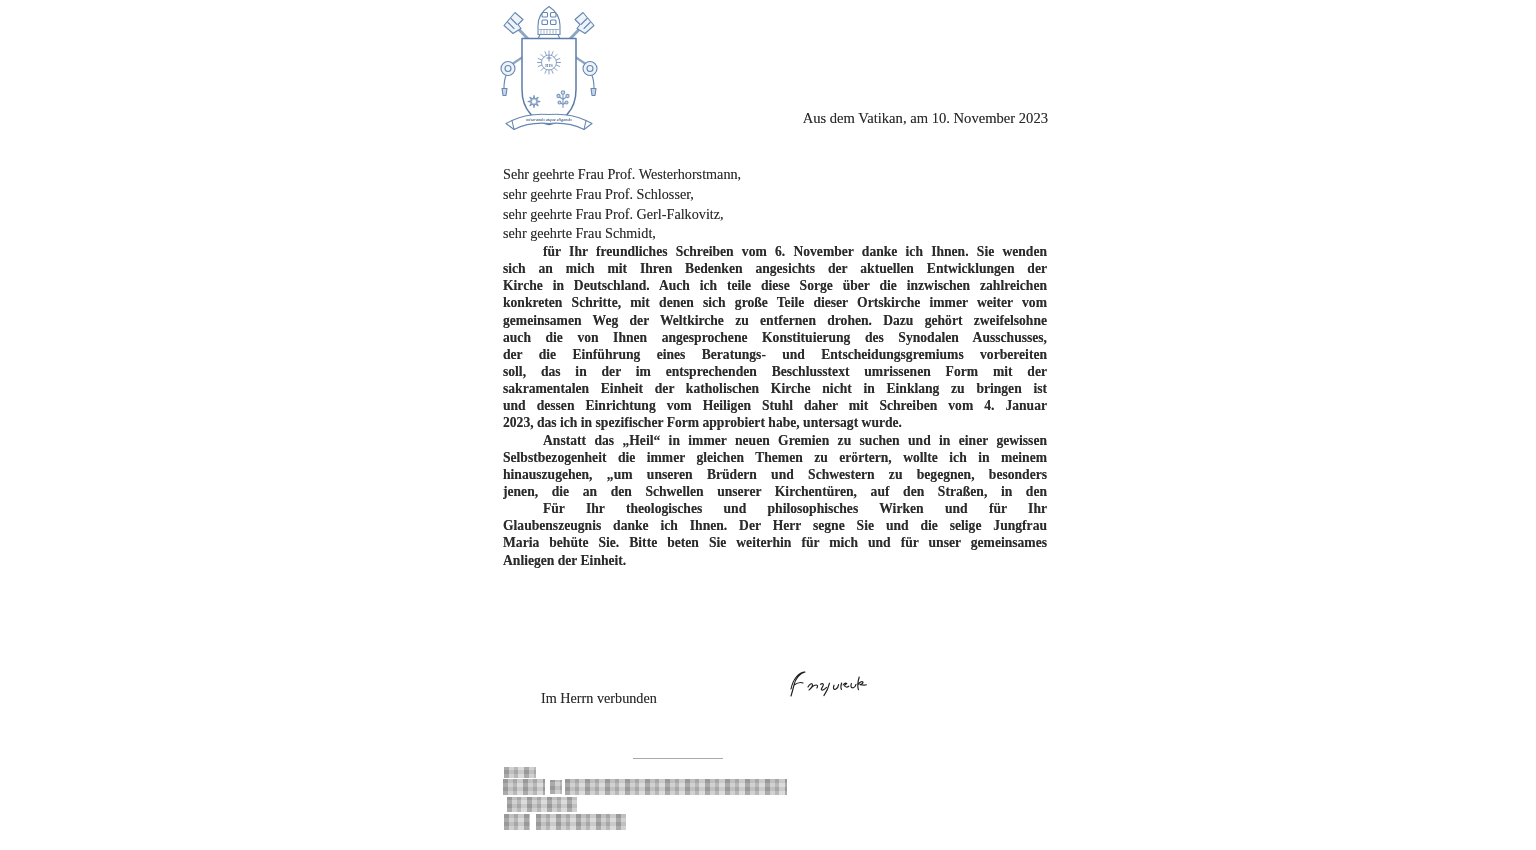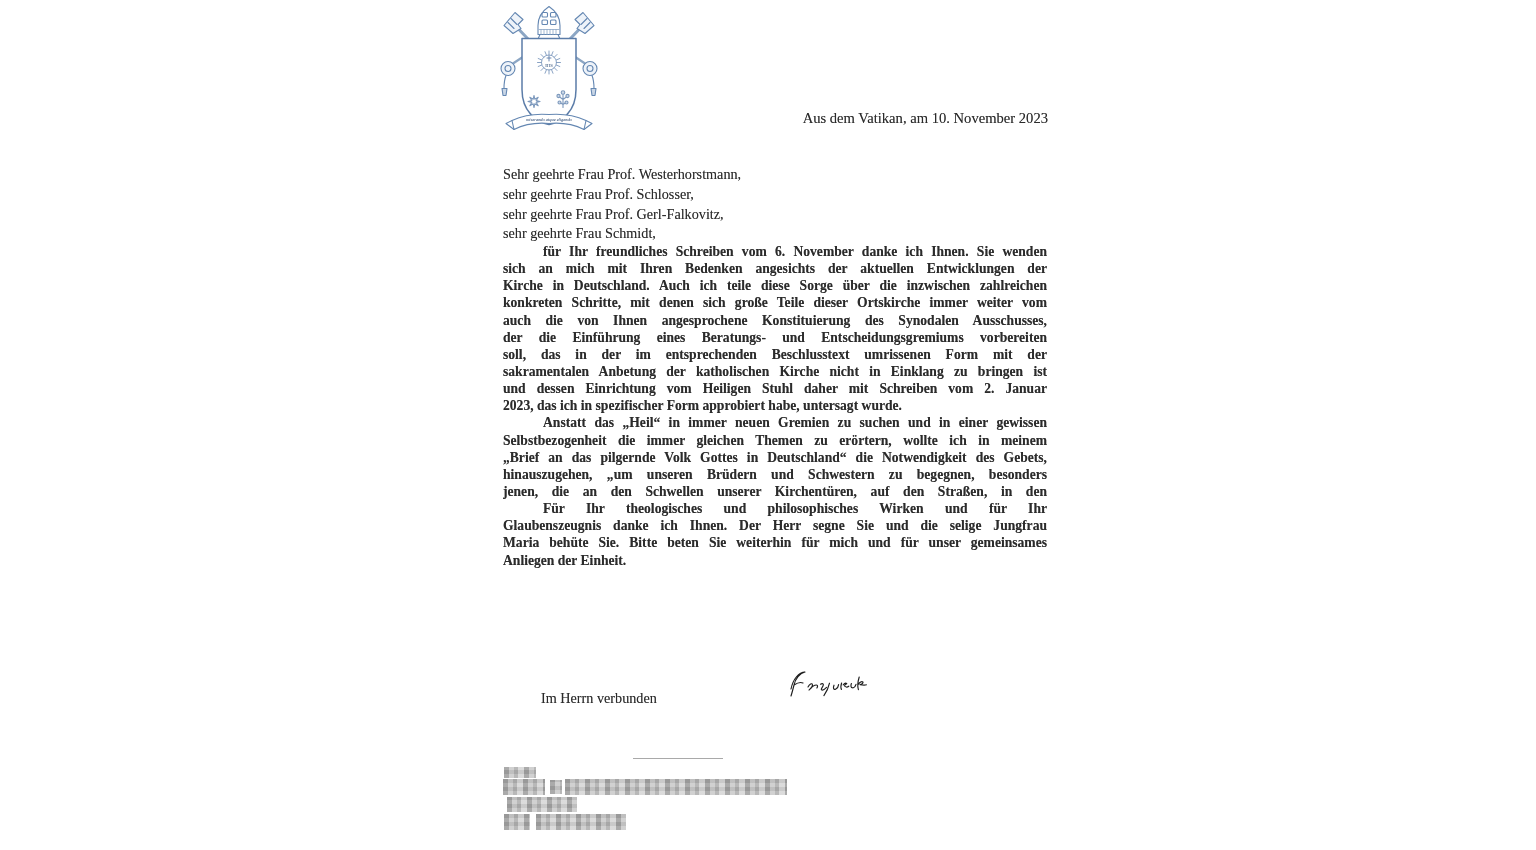--- a/index.html
+++ b/index.html
@@ -119,30 +119,30 @@
     <div>sehr geehrte Frau Prof. Gerl-Falkovitz,</div>
     <div>sehr geehrte Frau Schmidt,</div>
   </div>
 
   <div class="bodyblock">
 
     <div class="bline pfirst">für Ihr freundliches Schreiben vom 6. November danke ich Ihnen. Sie wenden</div>
     <div class="bline">sich an mich mit Ihren Bedenken angesichts der aktuellen Entwicklungen der</div>
     <div class="bline">Kirche in Deutschland. Auch ich teile diese Sorge über die inzwischen zahlreichen</div>
     <div class="bline">konkreten Schritte, mit denen sich große Teile dieser Ortskirche immer weiter vom</div>
+    <div class="bline">gemeinsamen Weg der Weltkirche zu entfernen drohen. Dazu gehört zweifelsohne</div>
     <div class="bline">auch die von Ihnen angesprochene Konstituierung des Synodalen Ausschusses,</div>
     <div class="bline">der die Einführung eines Beratungs- und Entscheidungsgremiums vorbereiten</div>
     <div class="bline">soll, das in der im entsprechenden Beschlusstext umrissenen Form mit der</div>
-    <div class="bline">sakramentalen Anbetung der katholischen Kirche nicht in Einklang zu bringen ist</div>
-    <div class="bline">und dessen Einrichtung vom Heiligen Stuhl daher mit Schreiben vom 2. Januar</div>
+    <div class="bline">sakramentalen Einheit der katholischen Kirche nicht in Einklang zu bringen ist</div>
+    <div class="bline">und dessen Einrichtung vom Heiligen Stuhl daher mit Schreiben vom 4. Januar</div>
     <div class="bline plast">2023, das ich in spezifischer Form approbiert habe, untersagt wurde.</div>
 
     <div class="bline pfirst">Anstatt das „Heil“ in immer neuen Gremien zu suchen und in einer gewissen</div>
     <div class="bline">Selbstbezogenheit die immer gleichen Themen zu erörtern, wollte ich in meinem</div>
-    <div class="bline">„Brief an das pilgernde Volk Gottes in Deutschland“ die Notwendigkeit des Gebets,</div>
     <div class="bline">hinauszugehen, „um unseren Brüdern und Schwestern zu begegnen, besonders</div>
     <div class="bline">jenen, die an den Schwellen unserer Kirchentüren, auf den Straßen, in den</div>
 
     <div class="bline pfirst">Für Ihr theologisches und philosophisches Wirken und für Ihr</div>
     <div class="bline">Glaubenszeugnis danke ich Ihnen. Der Herr segne Sie und die selige Jungfrau</div>
     <div class="bline">Maria behüte Sie. Bitte beten Sie weiterhin für mich und für unser gemeinsames</div>
     <div class="bline plast">Anliegen der Einheit.</div>
   </div>
 
   <div class="closing">Im Herrn verbunden</div>

